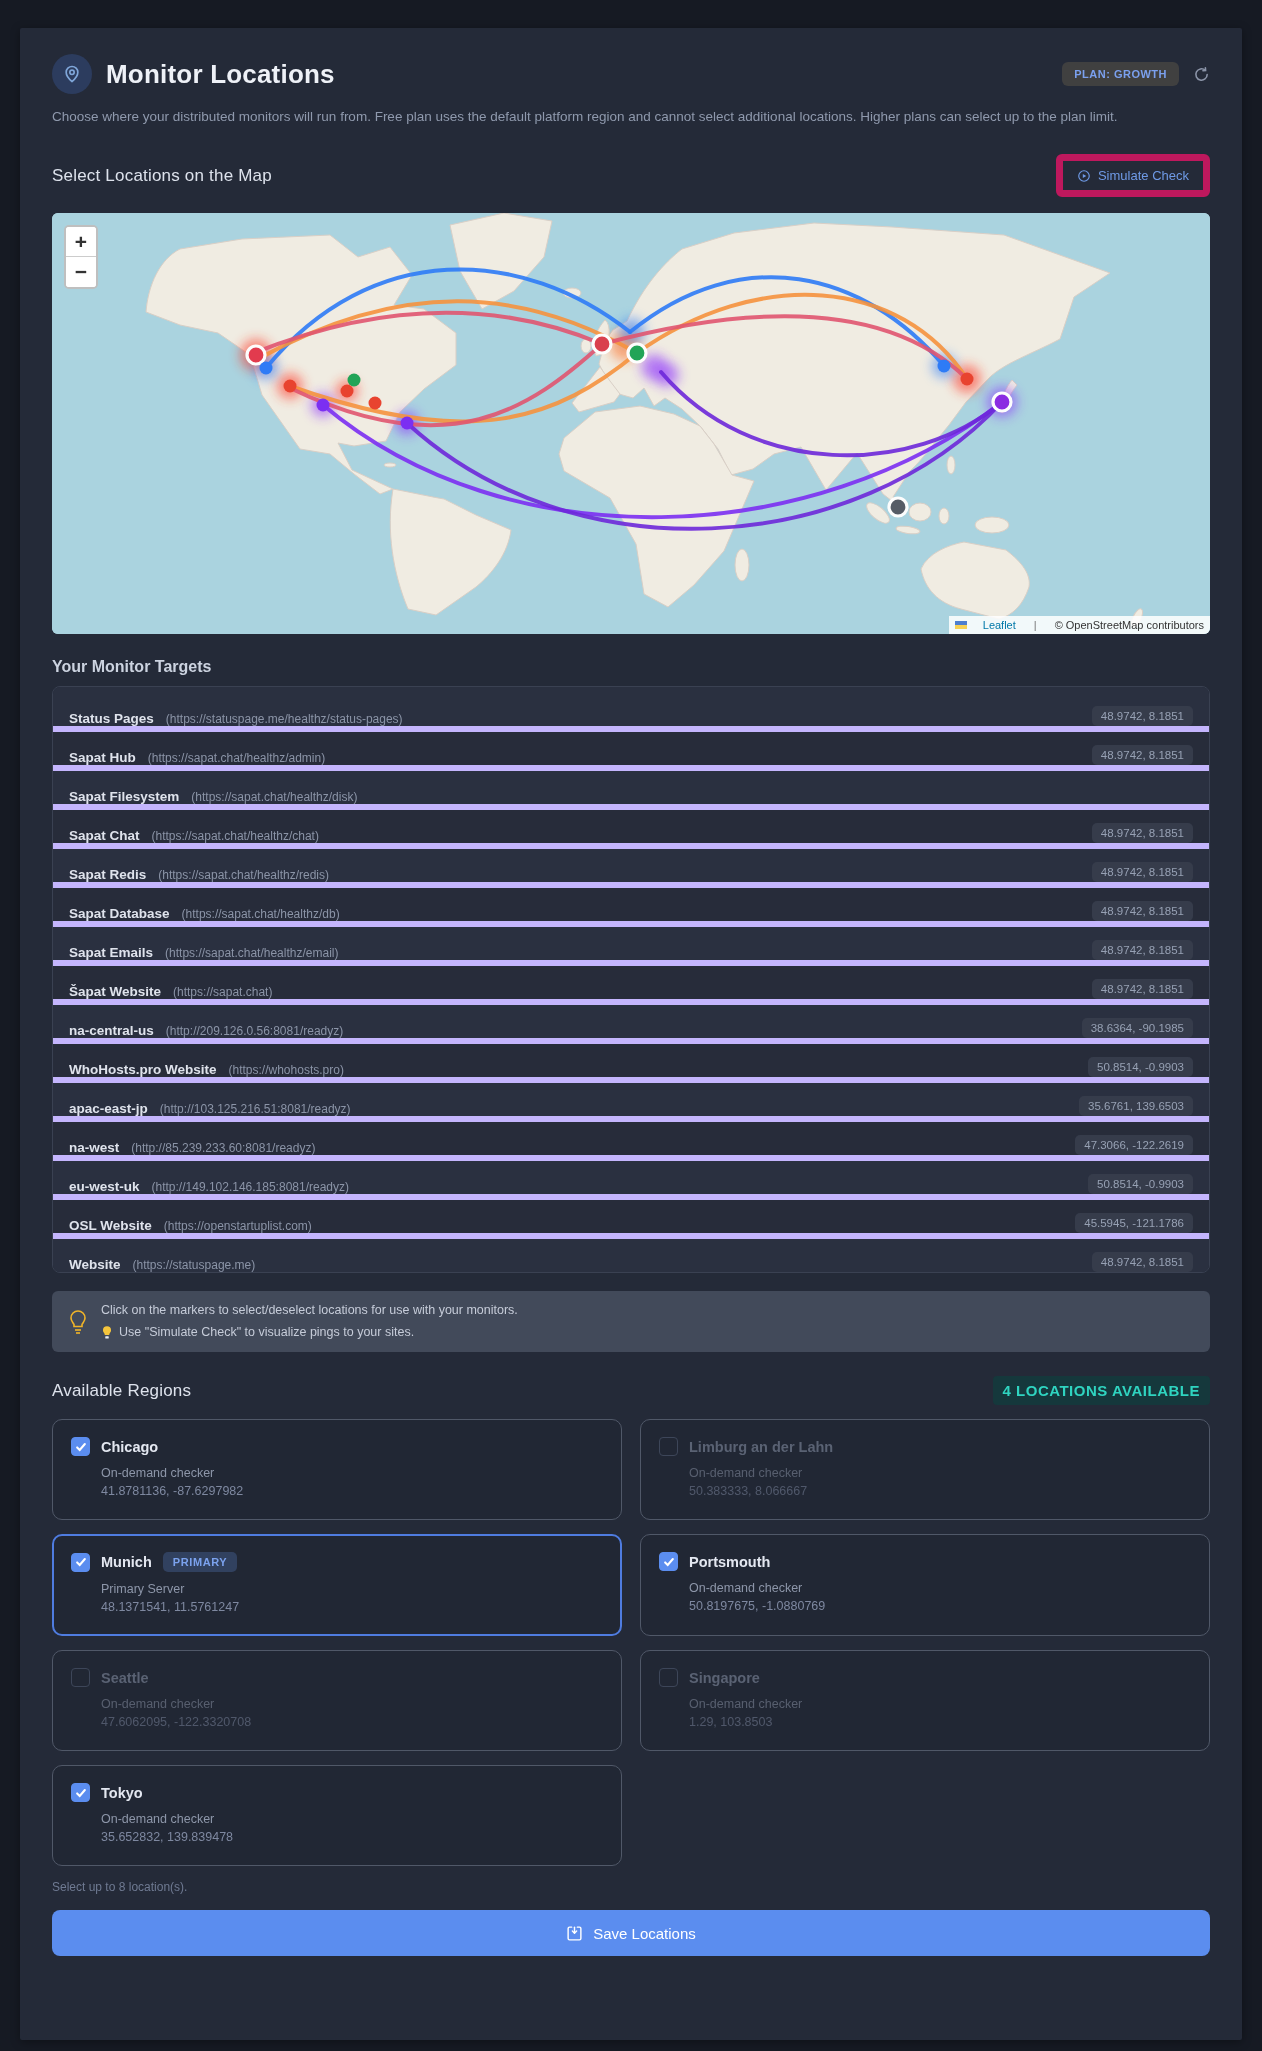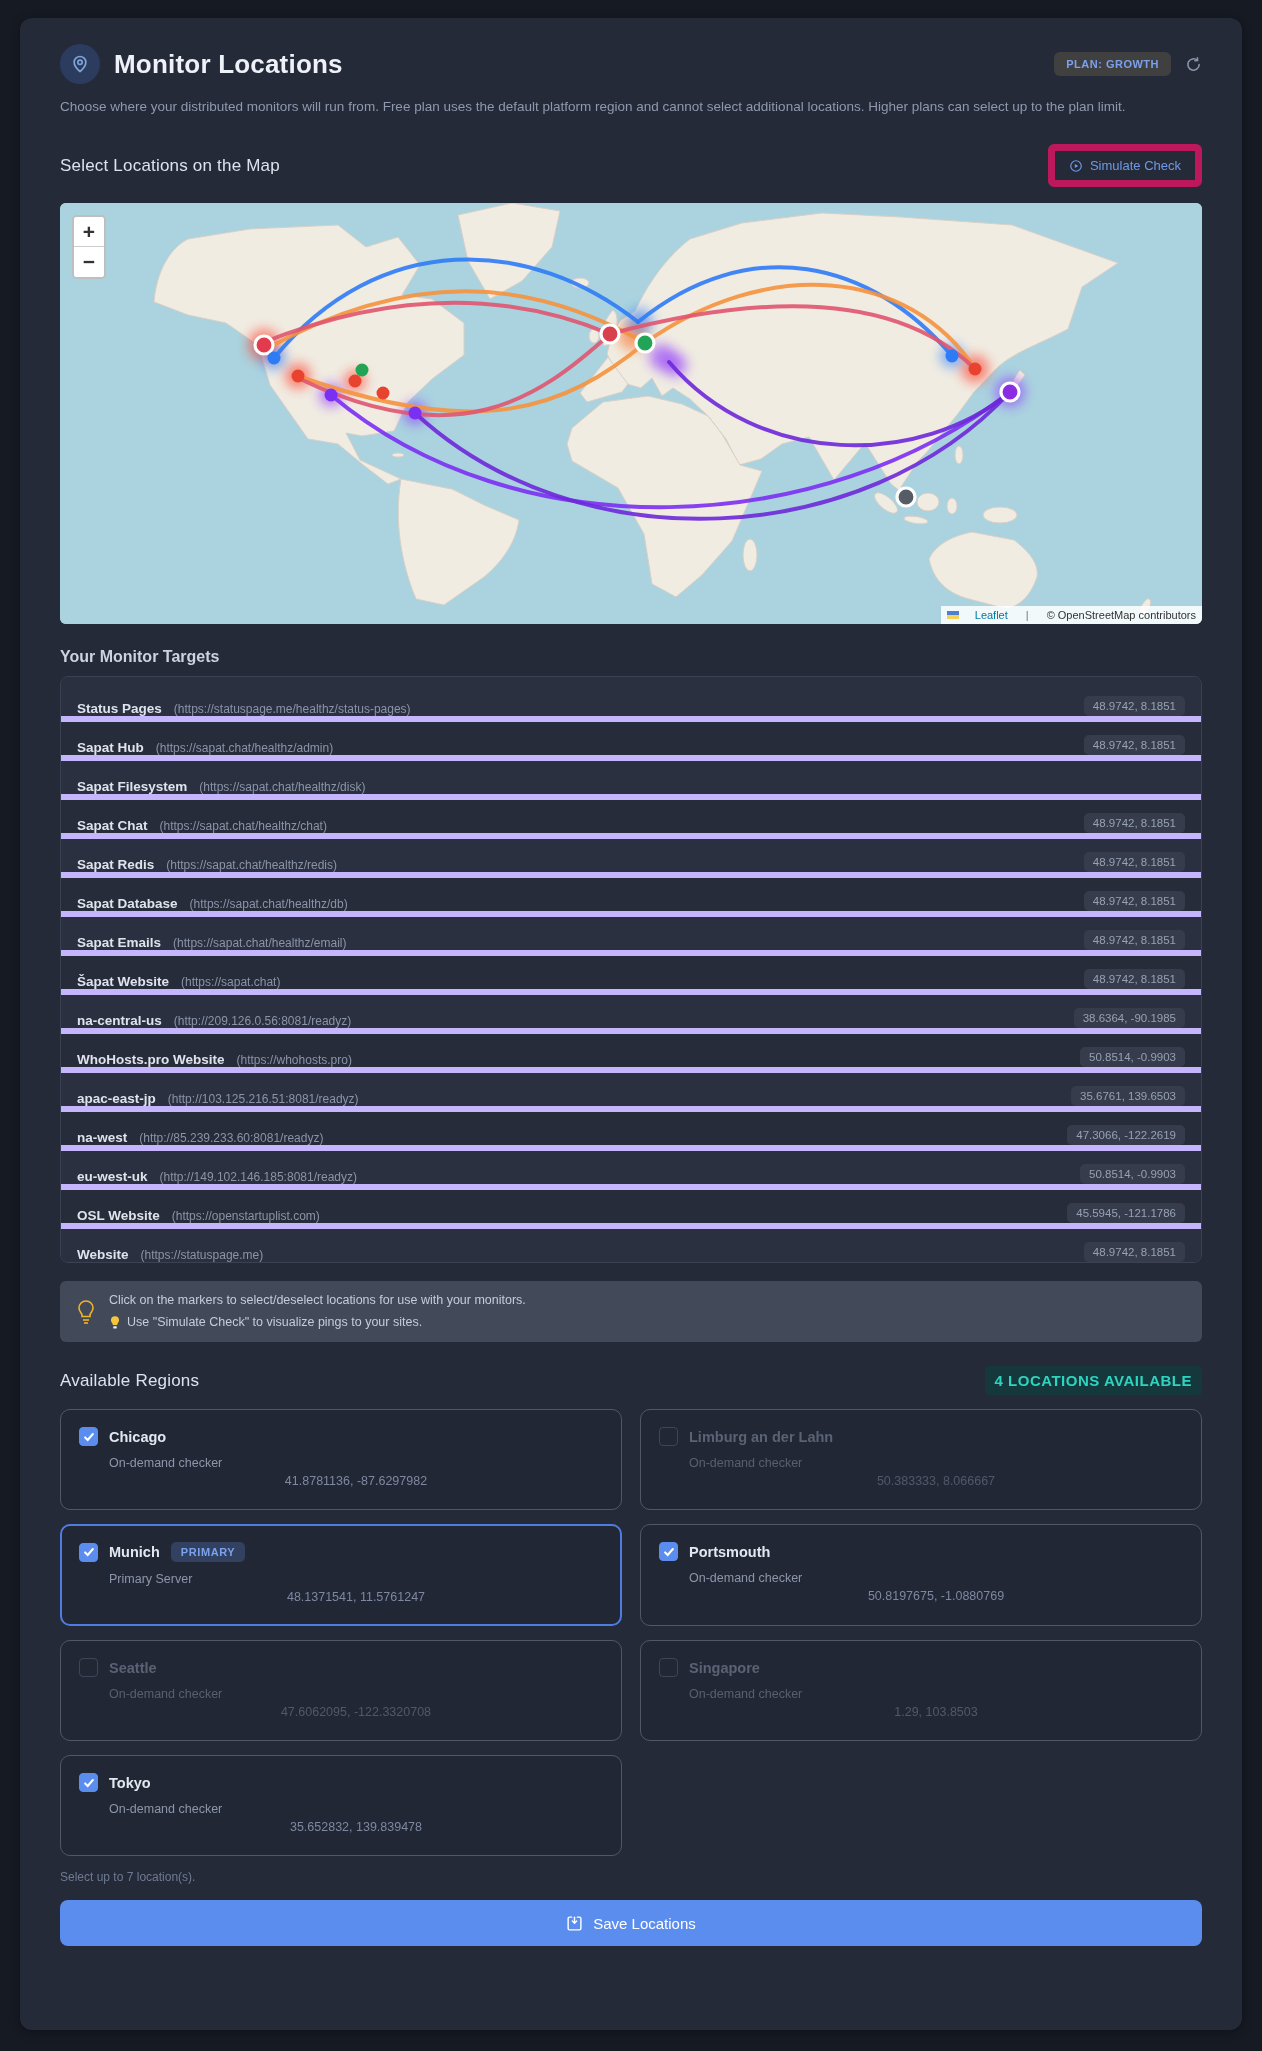--- a/index.html
+++ b/index.html
@@ -1,21 +1,21 @@
 <!DOCTYPE html>
 <html><head>
 <meta charset="utf-8">
 <style>
   * { box-sizing: border-box; margin: 0; padding: 0; }
   html,body { width: 1262px; background:#161a23; font-family:"Liberation Sans", sans-serif; }
   body { min-height: 2051px; }
 
   .app-card {
-    margin: 18px 20px; background:#242a38; border-radius:12px;
-    padding: 26px 40px 30px; min-height: 2012px;
+    margin: 28px 20px; background:#242a38; border-radius:2px;
+    padding: 26px 32px 30px; min-height: 2012px;
     box-shadow: 0 2px 10px rgba(0,0,0,.35);
   }
 
   
   .hdr { display:flex; align-items:center; }
   .hdr-icon { width:40px; height:40px; border-radius:50%; background:#2c3c5e;
     display:flex; align-items:center; justify-content:center; flex:0 0 auto; }
   .hdr h1 { margin-left:14px; font-size:26px; font-weight:700; color:#eef1f7; letter-spacing:.2px; flex:1; }
   .plan-badge { background:#404040; color:#7ba0ee; font-size:11px; font-weight:700;
     letter-spacing:.5px; padding:6px 12px; border-radius:6px; }
@@ -70,21 +70,21 @@
   .rtop { display:flex; align-items:center; gap:11px; }
   .cb { width:19px; height:19px; border-radius:4px; border:1.5px solid #4a5468;
     display:flex; align-items:center; justify-content:center; flex:0 0 auto; }
   .cb svg { display:none; }
   .cb.on { background:#5b8def; border-color:#5b8def; }
   .cb.on svg { display:block; }
   .rname { font-size:14.5px; font-weight:600; color:#e3e7f0; }
   .pbadge { background:#31415f; color:#7ba2ee; font-size:11px; font-weight:700;
     letter-spacing:.6px; padding:4px 10px; border-radius:5px; }
   .rdesc { margin:10px 0 4px 30px; font-size:12.5px; color:#8d96a9; }
-  .rcoords { margin-left:30px; font-size:12.5px; color:#7e88a0;text-align:center; }
+  .rcoords { margin-left:30px; font-size:12.5px; color:#7e88a0; }
   .rcard.dimmed .rname { color:#77809326; color:#6d7689; opacity:.75; }
   .rcard.dimmed .rdesc, .rcard.dimmed .rcoords { opacity:.5; }
   .rcard.dimmed .cb { border-color:#3d4659; }
 
   .footnote { margin-top:14px; font-size:12px; color:#6f7a92; }
 
   .save-btn { margin-top:16px; width:100%; height:46px; background:#5b8def; border:none;
     border-radius:8px; color:#fff; font-size:15px; font-family:inherit; cursor:pointer;
     display:flex; align-items:center; justify-content:center; gap:10px; }
 </style>
@@ -386,21 +386,21 @@
               <polyline points="2.5,7.5 5.5,10.5 11.5,3.5"></polyline>
             </svg>
           </span>
         <span class="rname">Tokyo</span>
       </div>
       <div class="rdesc">On-demand checker</div>
       <div class="rcoords">35.652832, 139.839478</div>
     </div>
   </div>
 
-  <div class="footnote">Select up to 7 location(s).</div>
+  <div class="footnote">Select up to 8 location(s).</div>
 
   <button class="save-btn">
     <svg width="17" height="17" viewBox="0 0 24 24" fill="none" stroke="#fff" stroke-width="2" stroke-linecap="round" stroke-linejoin="round">
       <path d="M8 3 H5 a2 2 0 0 0 -2 2 v14 a2 2 0 0 0 2 2 h14 a2 2 0 0 0 2 -2 V5 a2 2 0 0 0 -2 -2 h-3"></path>
       <line x1="12" y1="3" x2="12" y2="11"></line>
         <polyline points="9,8.5 12,11.5 15,8.5"></polyline>
     </svg>
     <span>Save Locations</span>
   </button>
 

